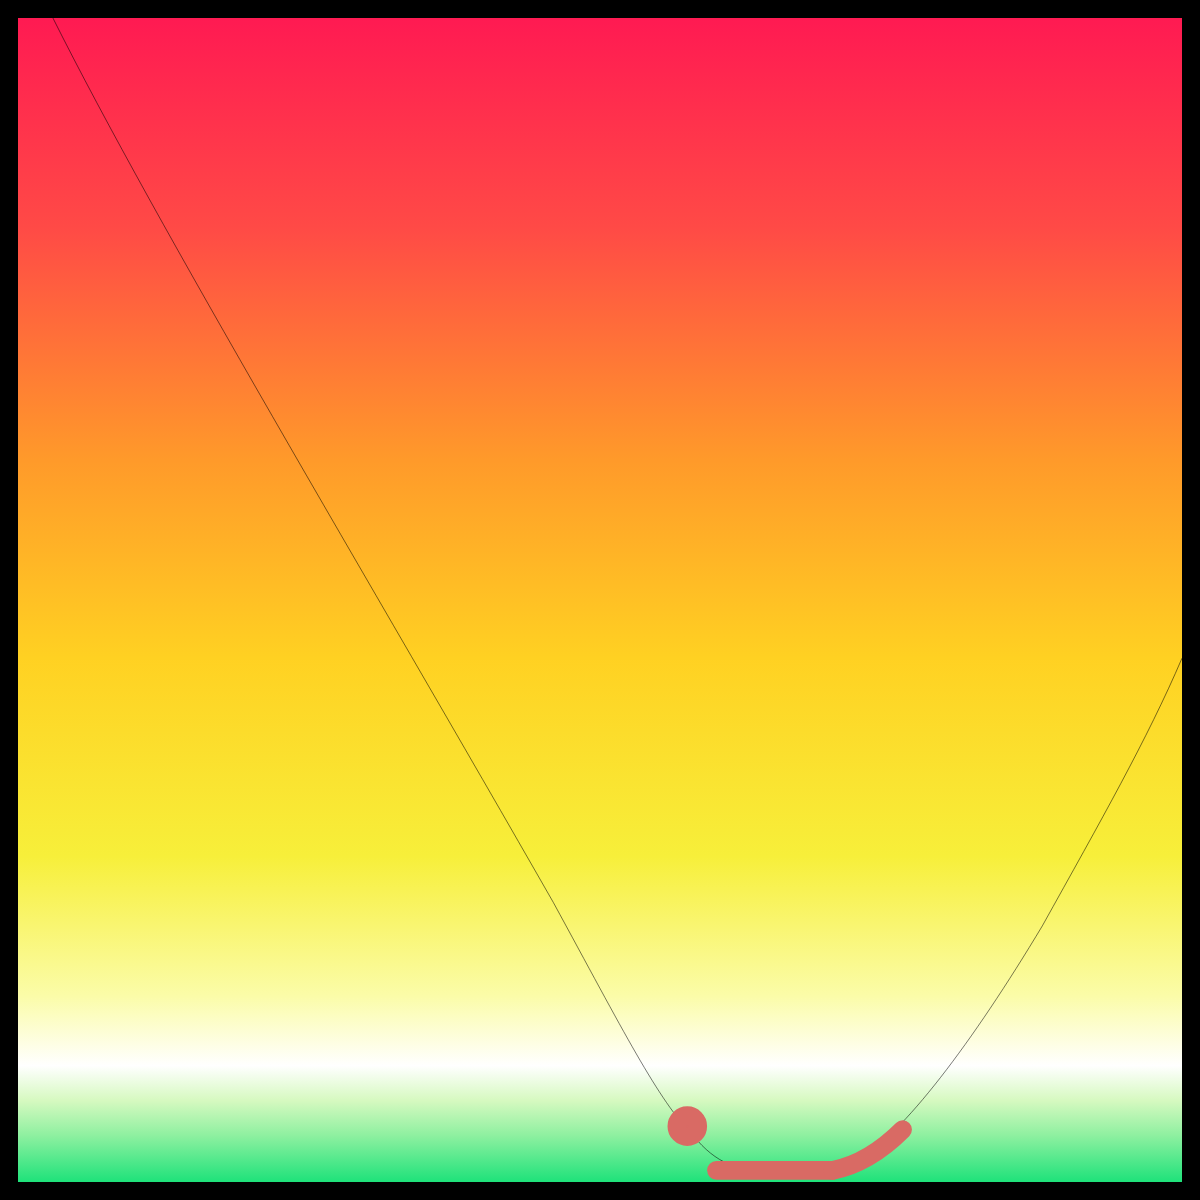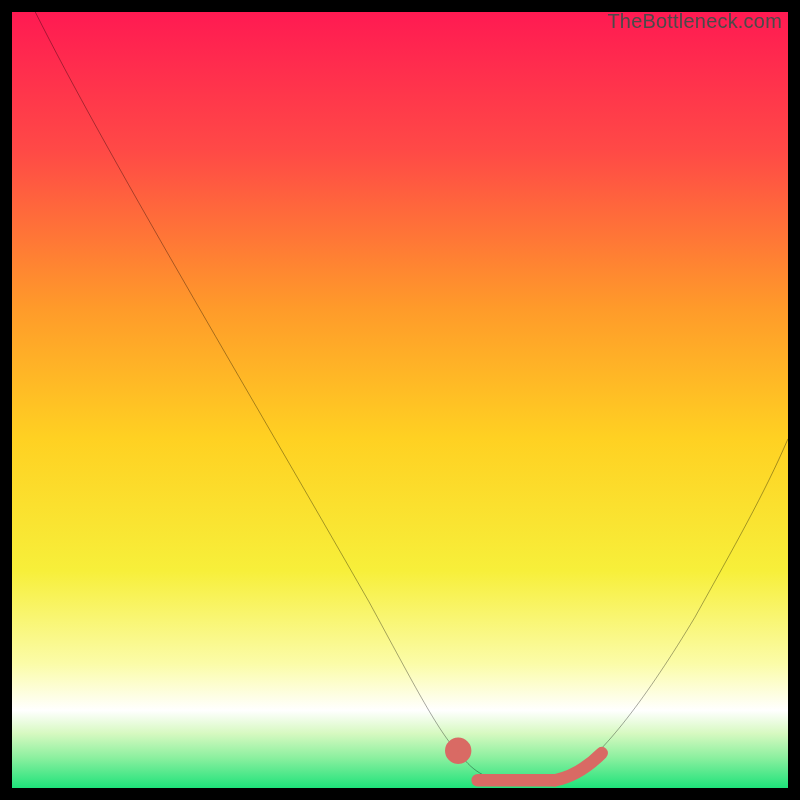--- a/index.html
+++ b/index.html
@@ -75,14 +75,13 @@
     <g stroke="#d96a64" stroke-width="1.6" stroke-linecap="round" vector-effect="non-scaling-stroke" fill="#d96a64">
 
       <circle cx="57.5" cy="95.2" r="0.9"></circle>
 
       <path d="M 60 99 L 70 99" fill="none"></path>
 
       <path d="M 70 99 C 72 98.6, 74 97.5, 76 95.5" fill="none"></path>
     </g>
   </svg>
 
-  <div class="watermark">TheBottleneck.com</div>
 </div>
 
 </body></html>

